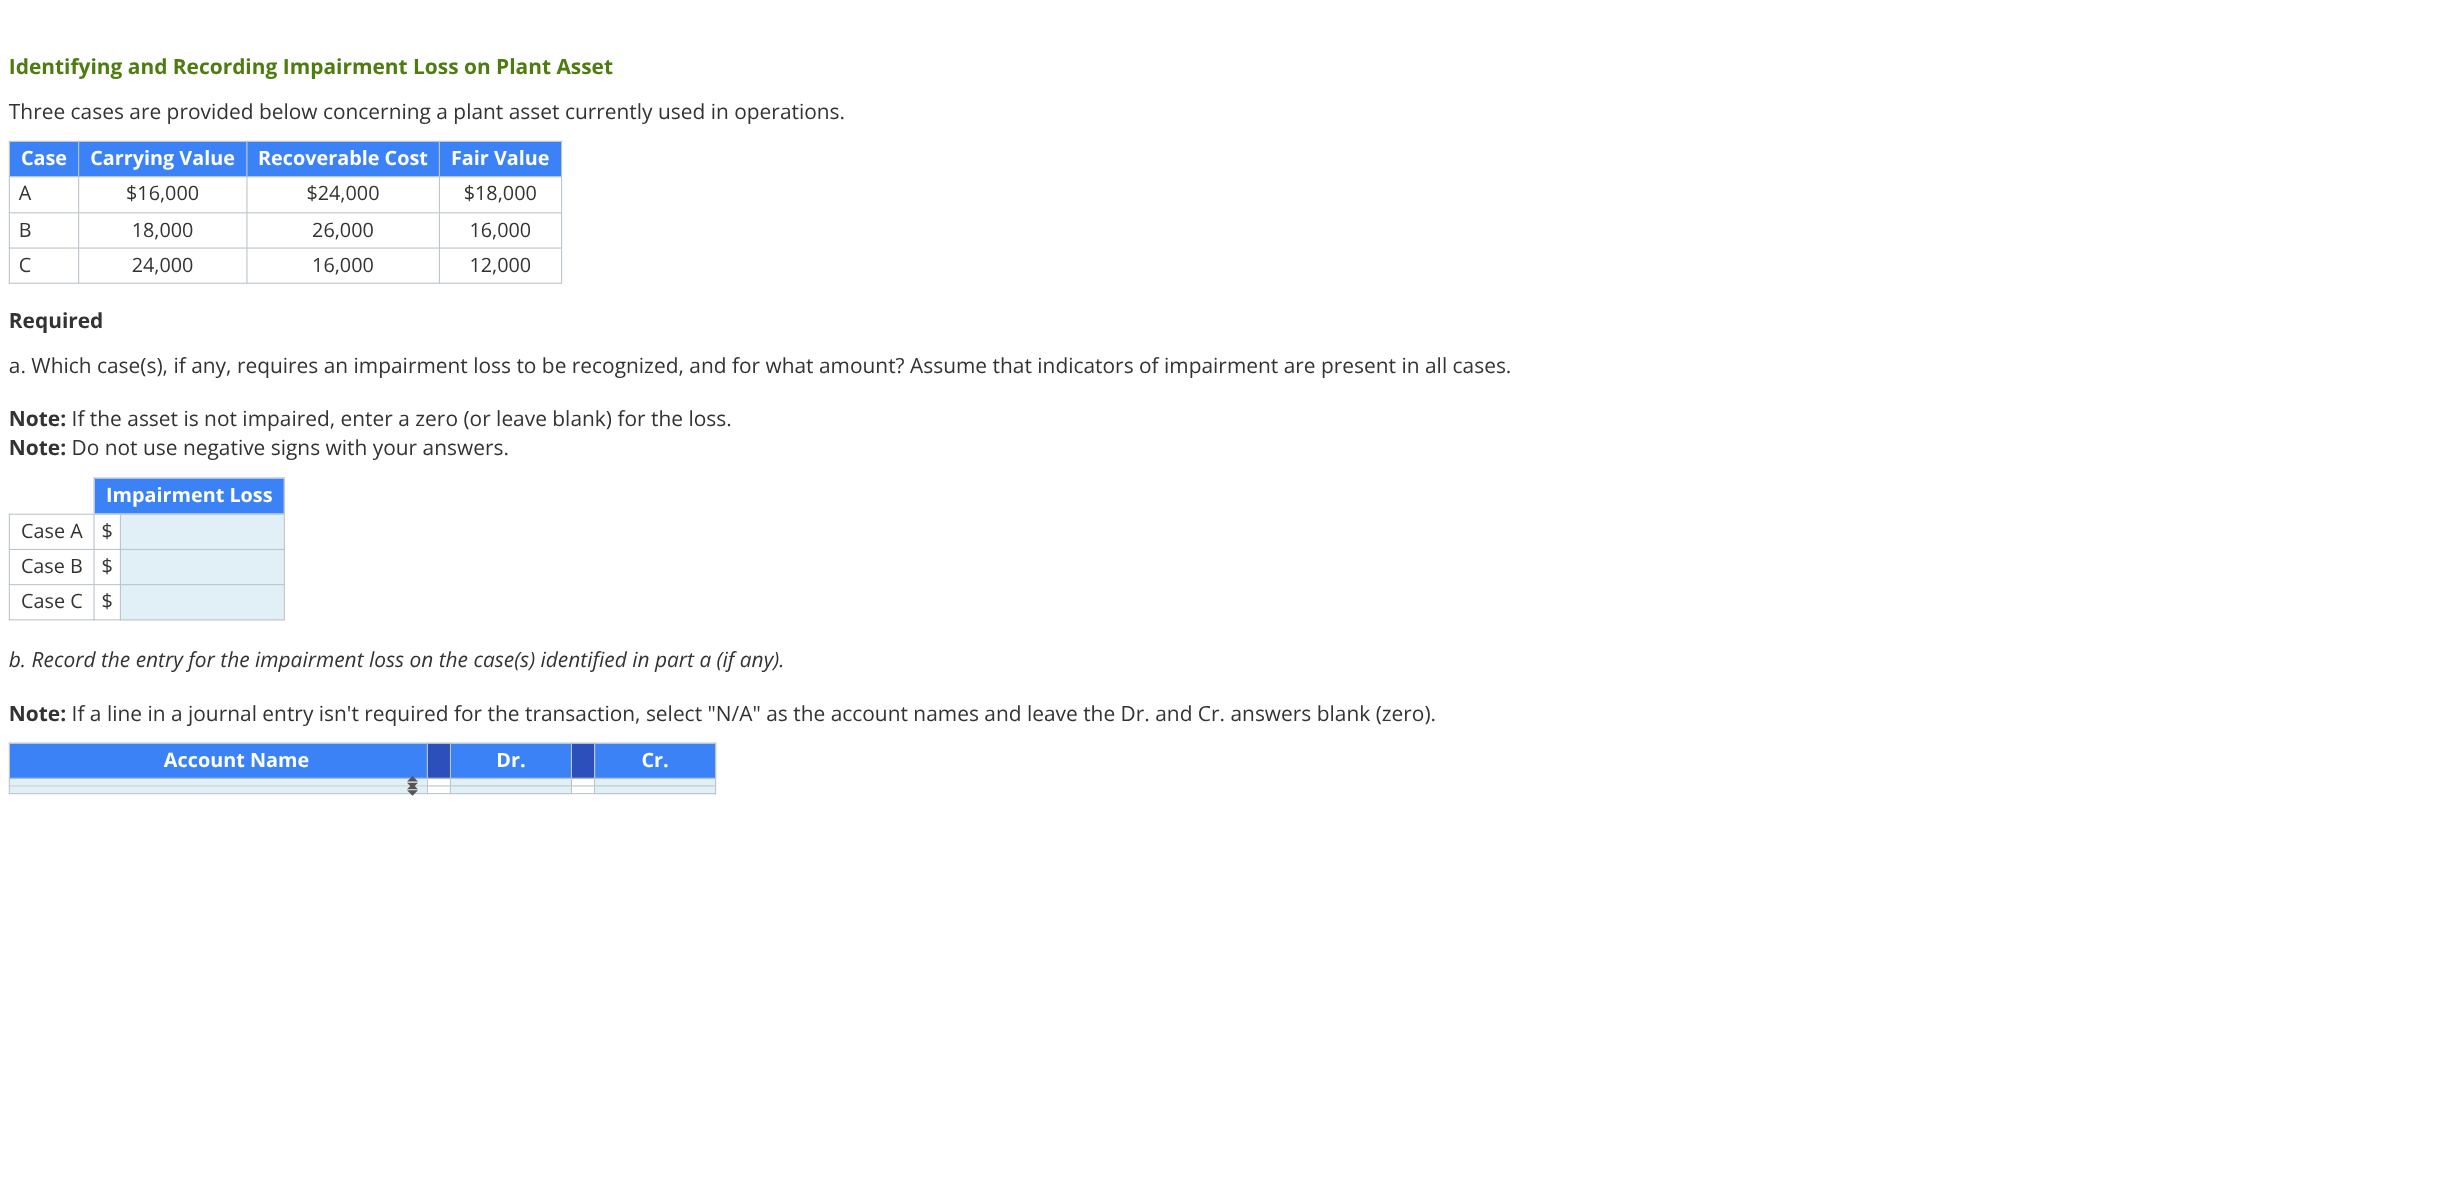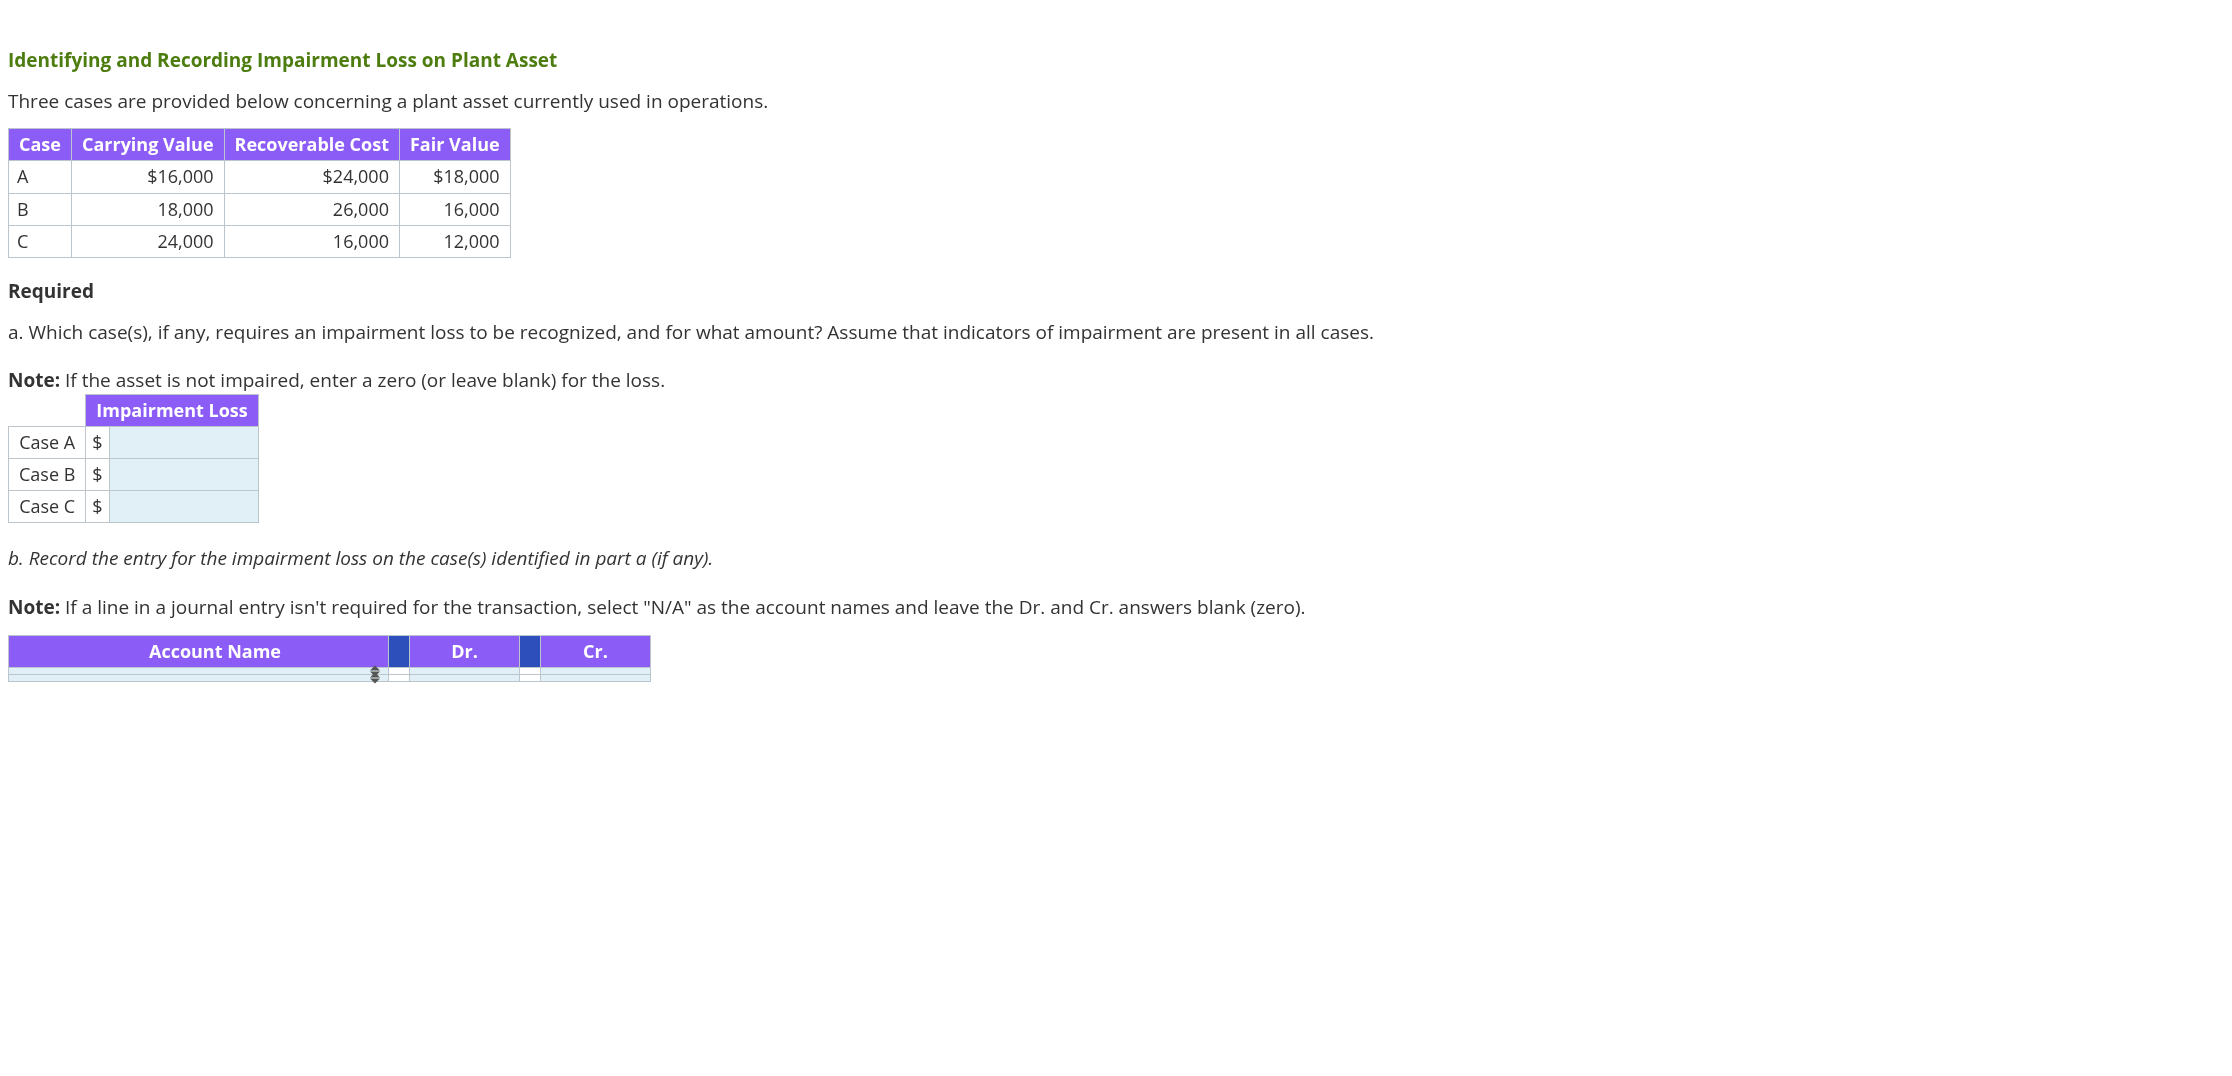--- a/index.html
+++ b/index.html
@@ -18,32 +18,32 @@
     margin-bottom: 14px;
     margin-top: 39px;
   }
   .para { margin-bottom: 14px; }
   .bold { font-weight: 700; }
   table {
     border-collapse: collapse;
     margin-bottom: 20px;
   }
   table th {
-    background: #8b5cf6;
+    background: #3b82f6;
     color: #fff;
     font-weight: 700;
     text-align: center;
     padding: 3px 10px;
     border: 1px solid #bcc4cc;
     font-size: 18px;
   }
   table td {
     border: 1px solid #bcc4cc;
     padding: 3px 10px;
-    text-align: right;
+    text-align: center;
     font-size: 18px;
   }
   table td.input-cell {
     background: #e1f0f6;
     min-width: 140px;
   }
   table td.dollar {
     background: #fff;
     text-align: left;
     width: 22px;
@@ -125,20 +125,21 @@
   </tr>
 </tbody>
   </table>
 
 <div class="para bold">Required</div>
 
 <div class="para">a. Which case(s), if any, requires an impairment loss to be recognized, and for what amount? Assume that indicators of impairment are present in all cases.</div>
 
 <div style="margin-top:22px;">
   <div><span class="bold">Note:</span><span> If the asset is not impaired, enter a zero (or leave blank) for the loss.</span></div>
+  <div class="para"><span class="bold">Note:</span><span> Do not use negative signs with your answers.</span></div>
 </div>
 
 <table class="impair-table">
   <tbody>
       <tr>
     <th></th>
     <th colspan="2">Impairment Loss</th>
   </tr>
   <tr>
     <td>Case A</td>

